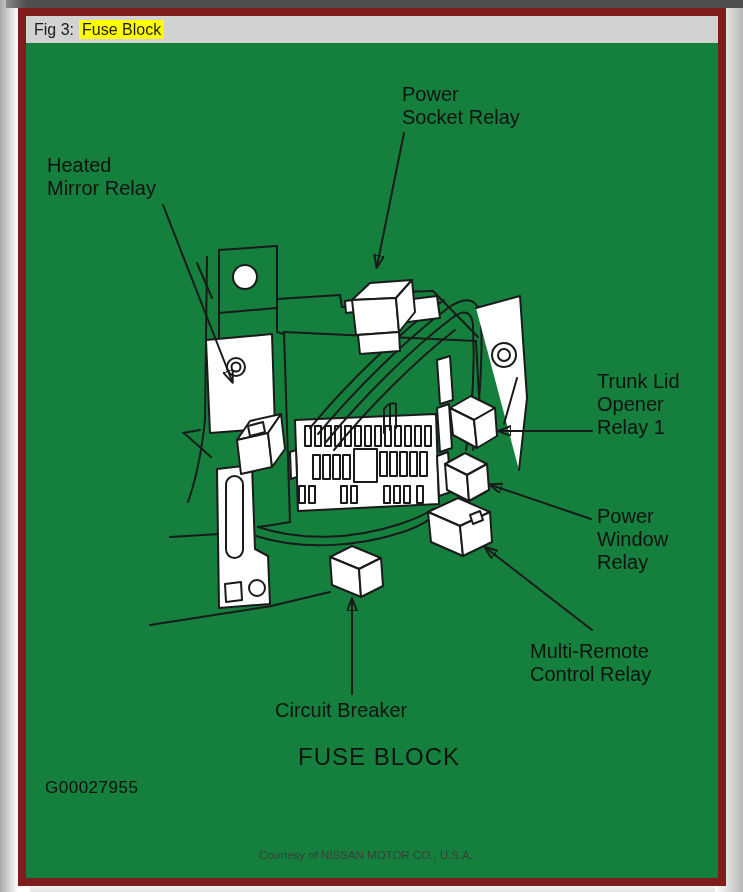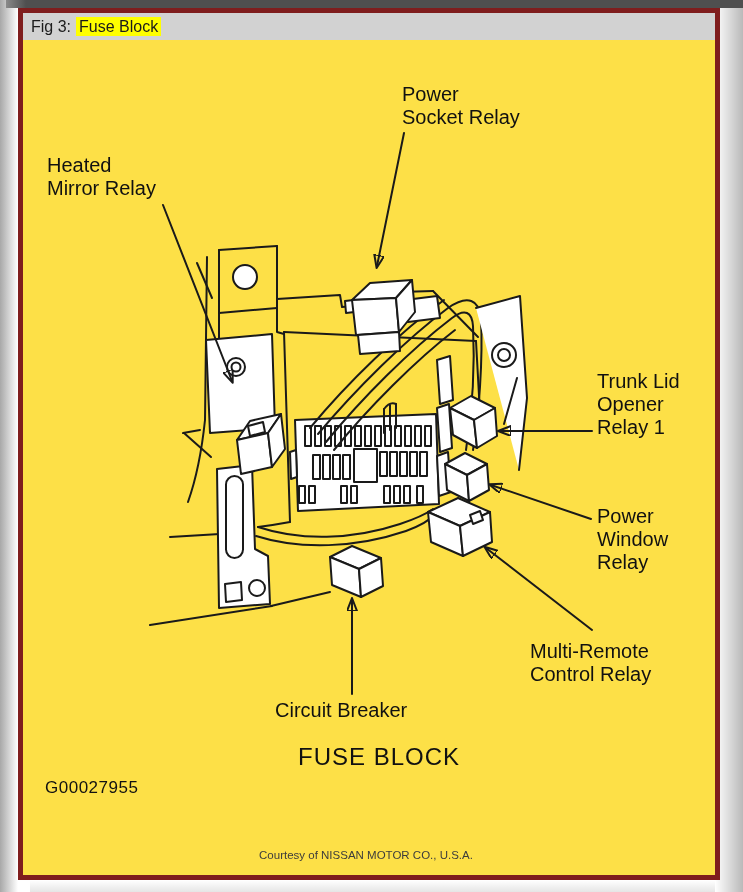--- a/index.html
+++ b/index.html
@@ -7,21 +7,21 @@
          font-family:"Liberation Sans",sans-serif;background:#ffffff;}
   .shadow-left{position:absolute;left:0;top:0;width:18px;height:892px;
          background:linear-gradient(to left,#ffffff 0%,#a8a8a8 100%);}
   .shadow-right{position:absolute;left:715px;top:0;width:28px;height:892px;
          background:linear-gradient(to right,#ffffff 0%,#b9b9b9 100%);}
   .top-strip{position:absolute;left:6px;top:0;width:737px;height:8px;
          background:linear-gradient(to right,#8a8a8a 0,#4f4f4f 20px,#4f4f4f 100%);}
   .bottom-shadow{position:absolute;left:30px;top:874px;width:685px;height:18px;
          background:linear-gradient(to bottom,rgba(0,0,0,0) 35%,rgba(0,0,0,0.10) 100%);}
   .frame{position:absolute;left:18px;top:8px;width:692px;height:862px;
-         border:5px solid #7f1d1d;background:#fde047;}
+         border:8px solid #7f1d1d;background:#15803d;}
   .figure-header{position:absolute;left:0;top:0;right:0;height:27px;
          background:#d2d2d2;line-height:27px;padding-left:8px;
          font-size:16px;color:#1c1c1c;white-space:nowrap;}
   .hl{background:#ffff00;padding:1px 3px;margin-left:5px;}
   .diagram-svg{position:absolute;left:0;top:0;width:743px;height:892px;
          pointer-events:none;z-index:5;}
   .diagram-svg path,.diagram-svg rect,.diagram-svg circle,.diagram-svg line{
          stroke:#1a1a1a;stroke-width:2;fill:none;stroke-linecap:round;stroke-linejoin:round;}
   .diagram-svg .solid{fill:#ffffff;}
   .diagram-svg text{stroke:none;fill:#111111;font-family:"Liberation Sans",sans-serif;font-size:20px;}

